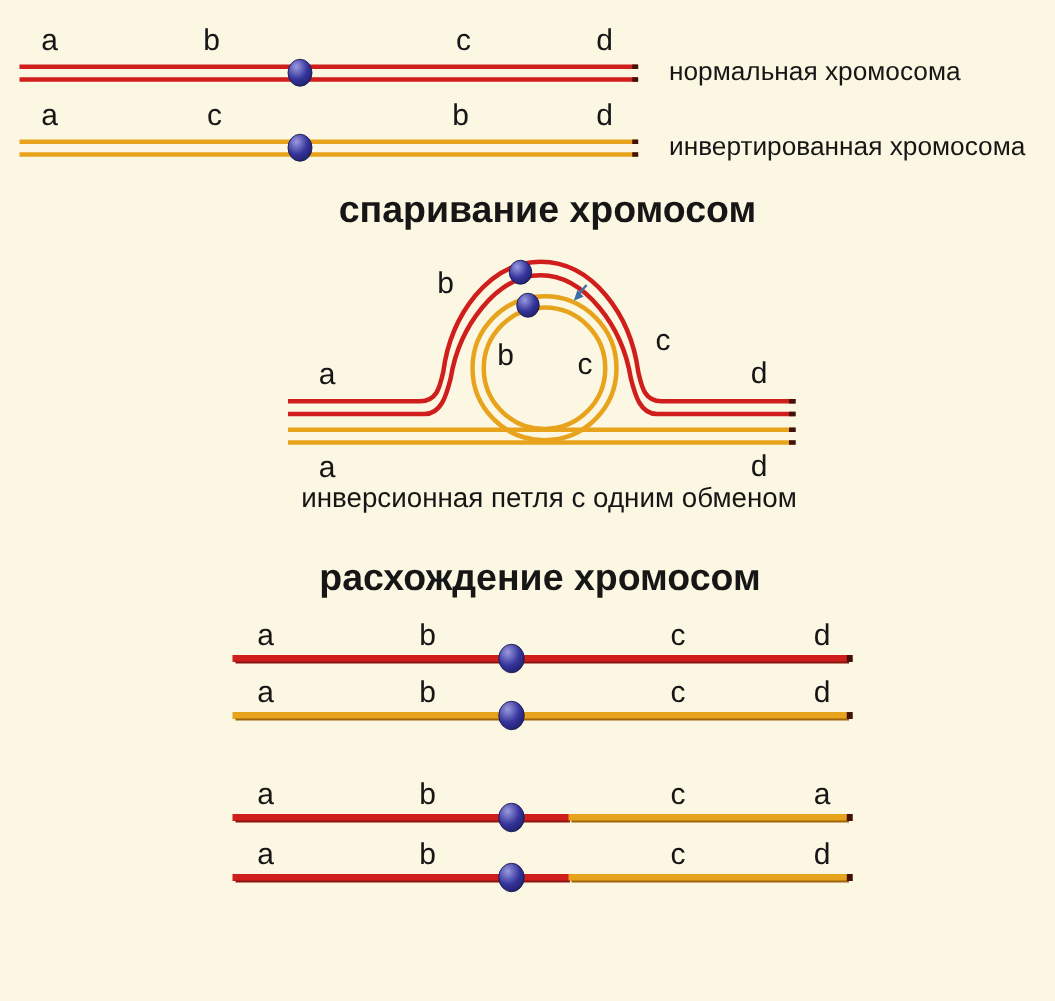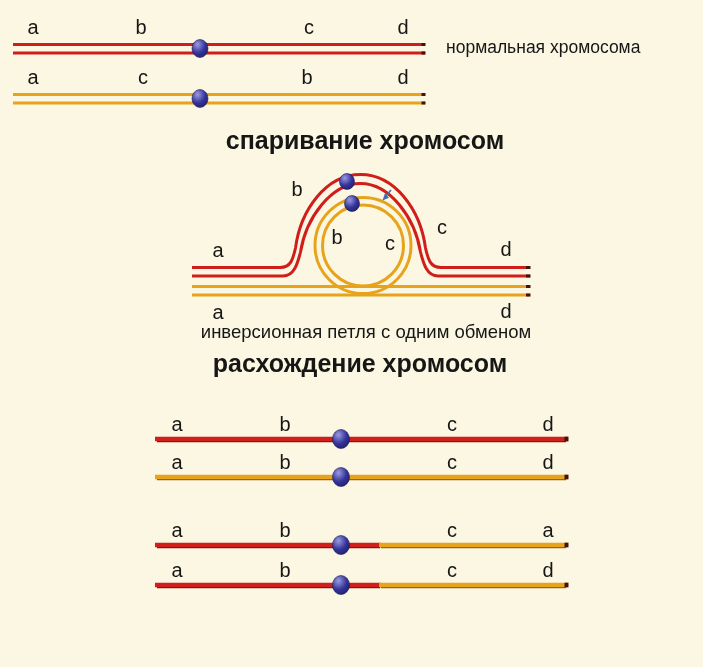--- a/index.html
+++ b/index.html
@@ -104,33 +104,34 @@
   <div class="txt gene" style="left:33px;top:17px">a</div>
   <div class="txt gene" style="left:141px;top:17px">b</div>
   <div class="txt gene" style="left:309px;top:17px">c</div>
   <div class="txt gene" style="left:403px;top:17px">d</div>
   <div class="txt sidelabel" style="left:446px;top:37px">нормальная хромосома</div>
 
   <div class="txt gene" style="left:33px;top:67px">a</div>
   <div class="txt gene" style="left:143px;top:67px">c</div>
   <div class="txt gene" style="left:307px;top:67px">b</div>
   <div class="txt gene" style="left:403px;top:67px">d</div>
+  <div class="txt sidelabel" style="left:446px;top:87px">инвертированная хромосома</div>
 
   <div class="txt heading" style="left:365px;top:128px">спаривание хромосом</div>
   <div class="txt gene" style="left:297px;top:179px">b</div>
   <div class="txt gene" style="left:442px;top:217px">c</div>
   <div class="txt gene" style="left:337px;top:227px">b</div>
   <div class="txt gene" style="left:390px;top:233px">c</div>
   <div class="txt gene" style="left:218px;top:240px">a</div>
   <div class="txt gene" style="left:506px;top:239px">d</div>
   <div class="txt gene" style="left:218px;top:302px">a</div>
   <div class="txt gene" style="left:506px;top:301px">d</div>
   <div class="txt caption" style="left:366px;top:321px">инверсионная петля с одним обменом</div>
 
-  <div class="txt heading" style="left:360px;top:351px">расхождение хромосом</div>
+  <div class="txt heading" style="left:360px;top:373px">расхождение хромосом</div>
 
   <div class="txt gene" style="left:177px;top:414px">a</div>
   <div class="txt gene" style="left:285px;top:414px">b</div>
   <div class="txt gene" style="left:452px;top:414px">c</div>
   <div class="txt gene" style="left:548px;top:414px">d</div>
 
   <div class="txt gene" style="left:177px;top:452px">a</div>
   <div class="txt gene" style="left:285px;top:452px">b</div>
   <div class="txt gene" style="left:452px;top:452px">c</div>
   <div class="txt gene" style="left:548px;top:452px">d</div>

